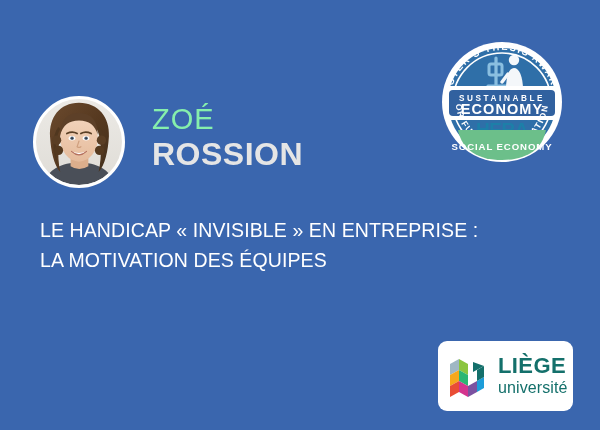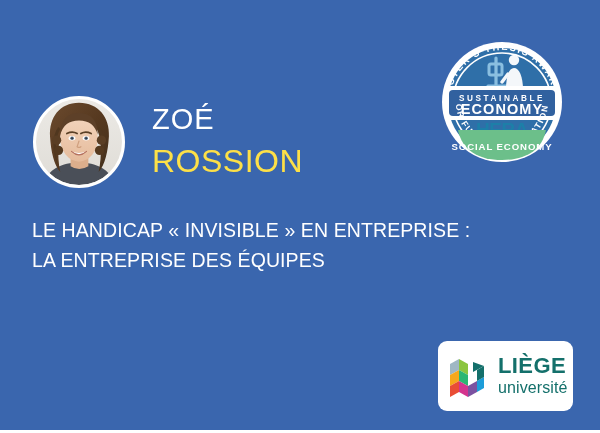--- a/index.html
+++ b/index.html
@@ -43,36 +43,36 @@
   #name-block {
     position: absolute;
     left: 152px;
     top: 104px;
     width: 260px;
   }
   #first-name {
     font-size: 29px;
     font-weight: 300;
     letter-spacing: 1px;
-    color: #ffffff;
+    color: #86efac;
     line-height: 1.08;
   }
   #last-name {
     font-size: 32px;
-    font-weight: 400;
+    font-weight: 700;
     letter-spacing: 0.5px;
-    color: #fde047;
+    color: #e5e5e5;
     line-height: 1.12;
-    margin-top: 9px;
+    margin-top: 2px;
   }
 
   
   #talk-title {
     position: absolute;
-    left: 32px;
+    left: 40px;
     top: 216px;
     width: 520px;
     color: #ffffff;
     font-size: 19.5px;
     font-weight: 400;
     line-height: 1.52;
     letter-spacing: 0.1px;
   }
   #talk-title .tline { display: block; white-space: nowrap; }
 
@@ -187,21 +187,21 @@
     </svg>
   </div>
 
   <div id="name-block">
     <div id="first-name">ZOÉ</div>
     <div id="last-name">ROSSION</div>
   </div>
 
   <div id="talk-title">
     <span class="tline">LE HANDICAP « INVISIBLE » EN ENTREPRISE :</span>
-    <span class="tline">LA ENTREPRISE DES ÉQUIPES</span>
+    <span class="tline">LA MOTIVATION DES ÉQUIPES</span>
   </div>
 
   <div id="hera-badge">
     <svg viewBox="0 0 140 150" xmlns="http://www.w3.org/2000/svg">
       <defs>
         <path id="arcTop" d="M 18 78 A 52 52 0 0 1 122 78"></path>
         <path id="arcBot" d="M 24 78 A 46 46 0 0 0 116 78"></path>
       </defs>
 
       <path d="M28 104 L112 104 C108 124 94 134 70 134 C46 134 32 124 28 104 Z" fill="#6cbf8a"></path>

